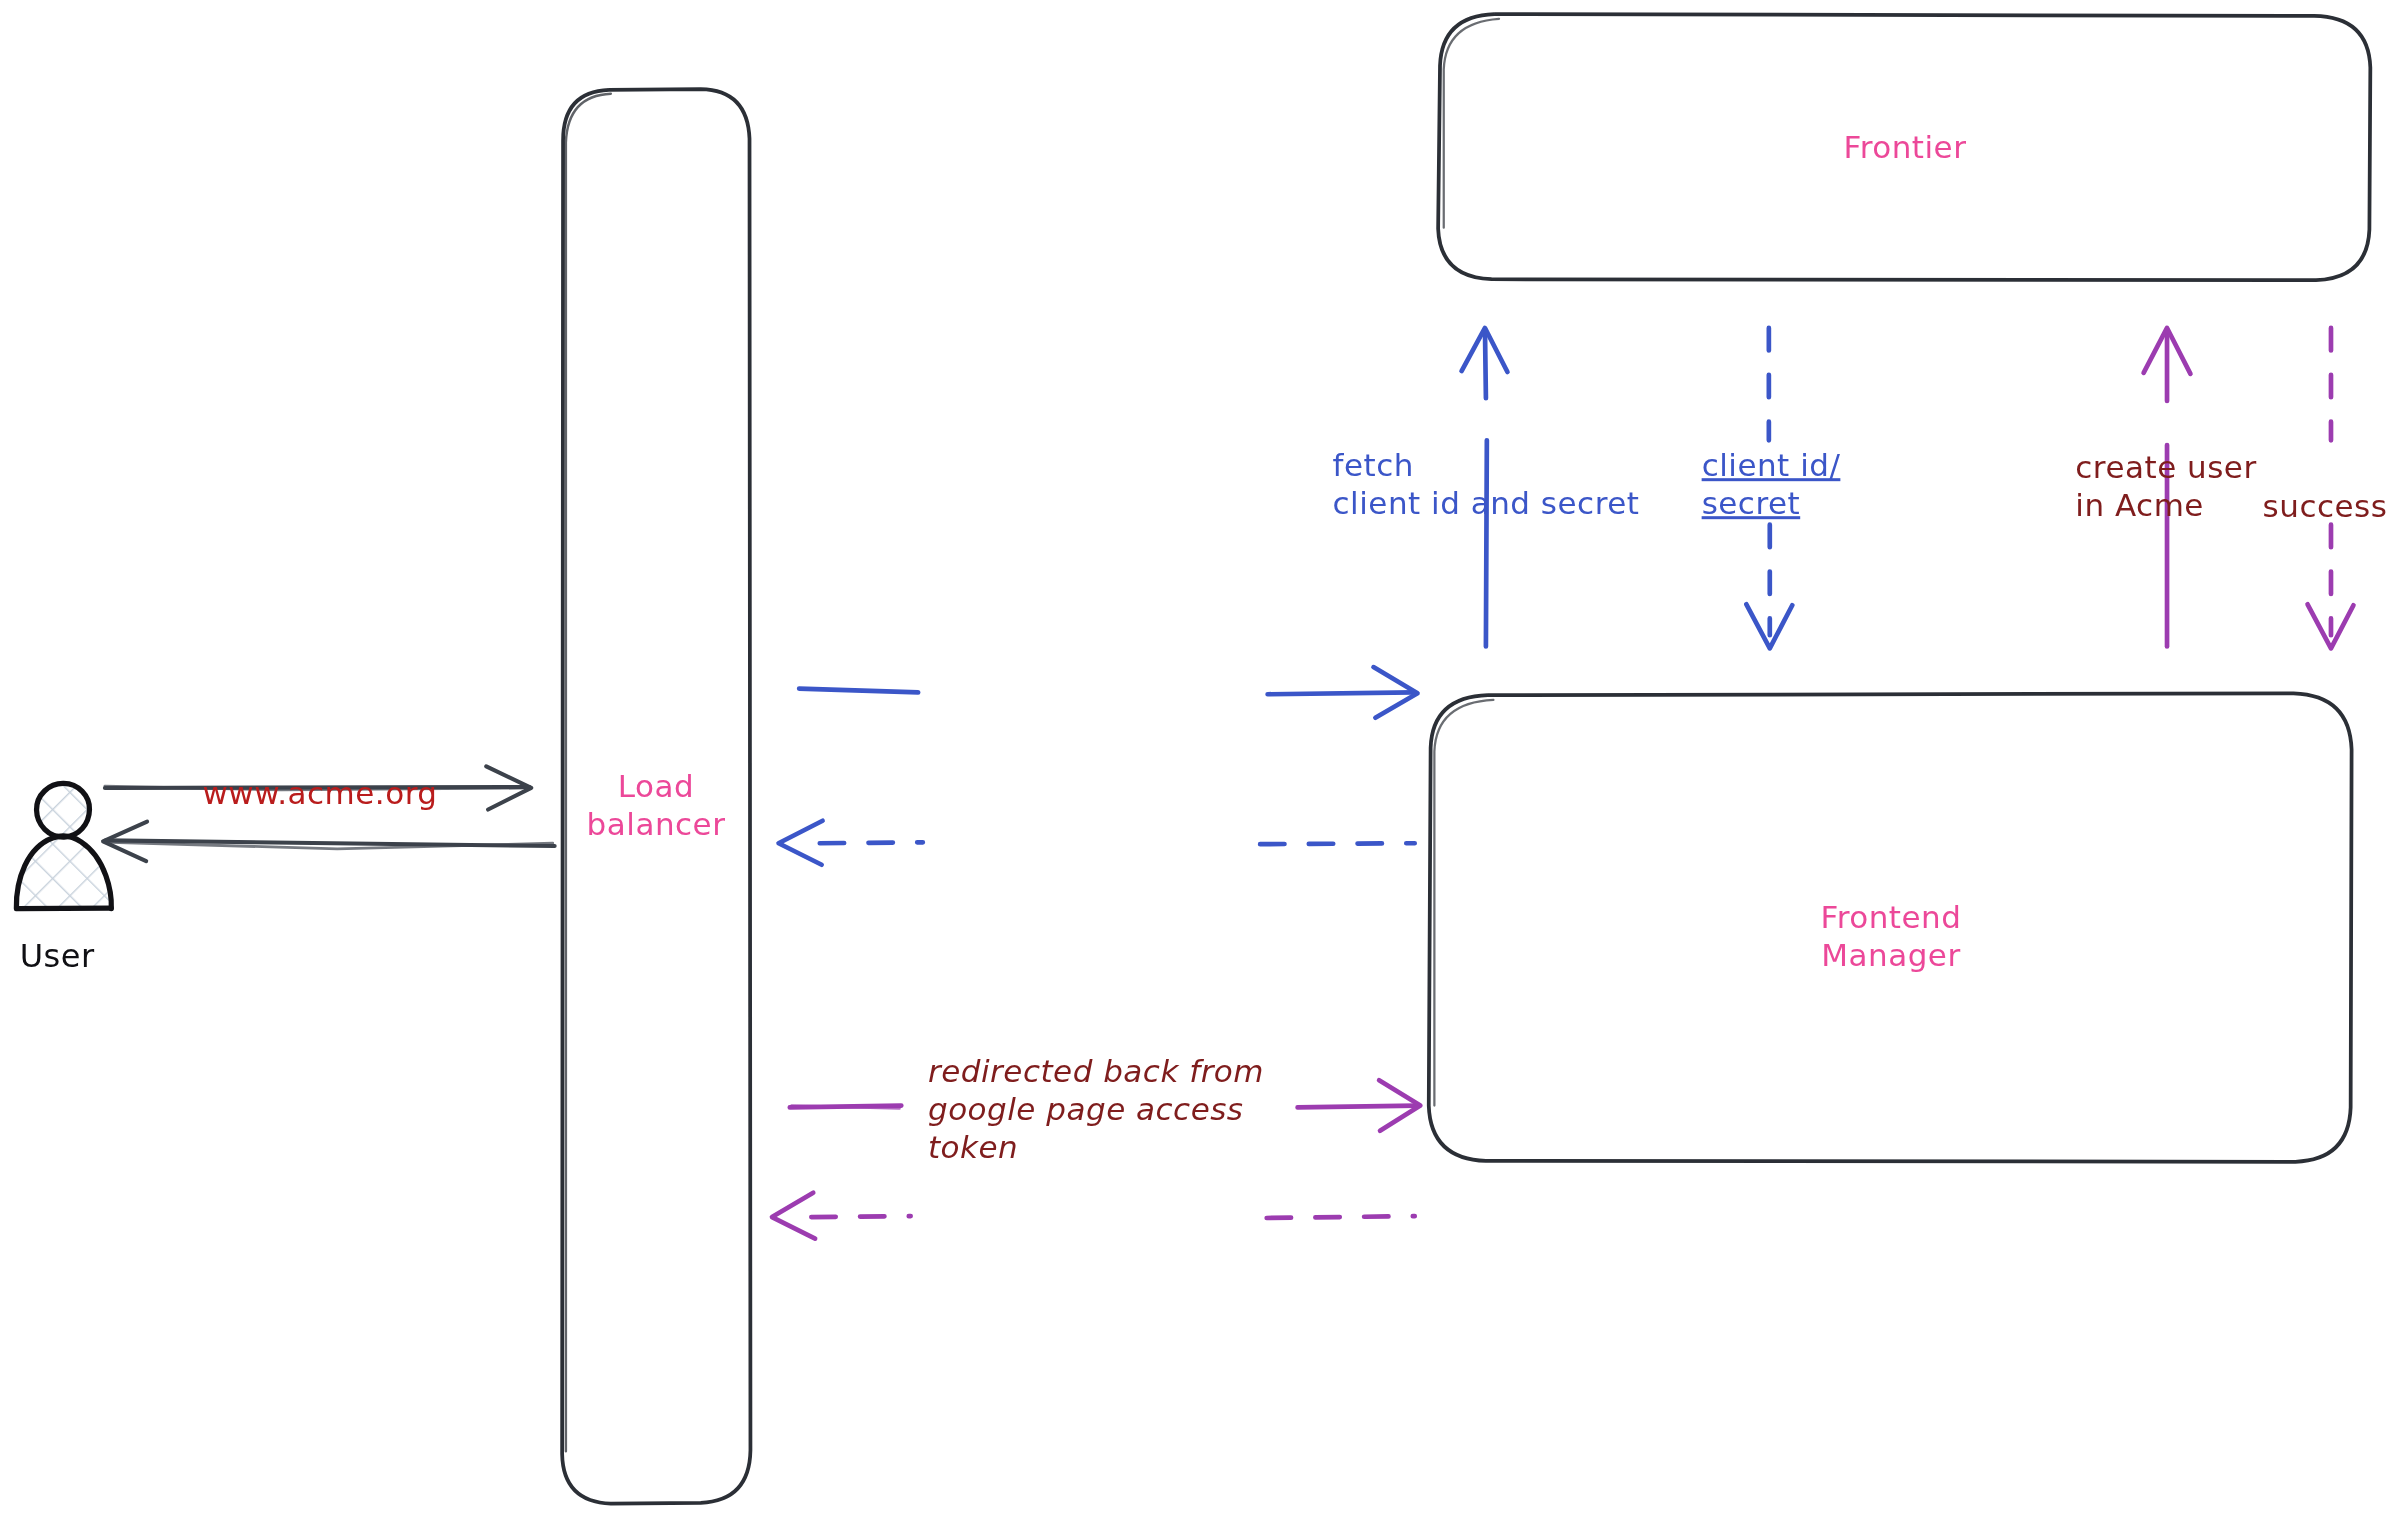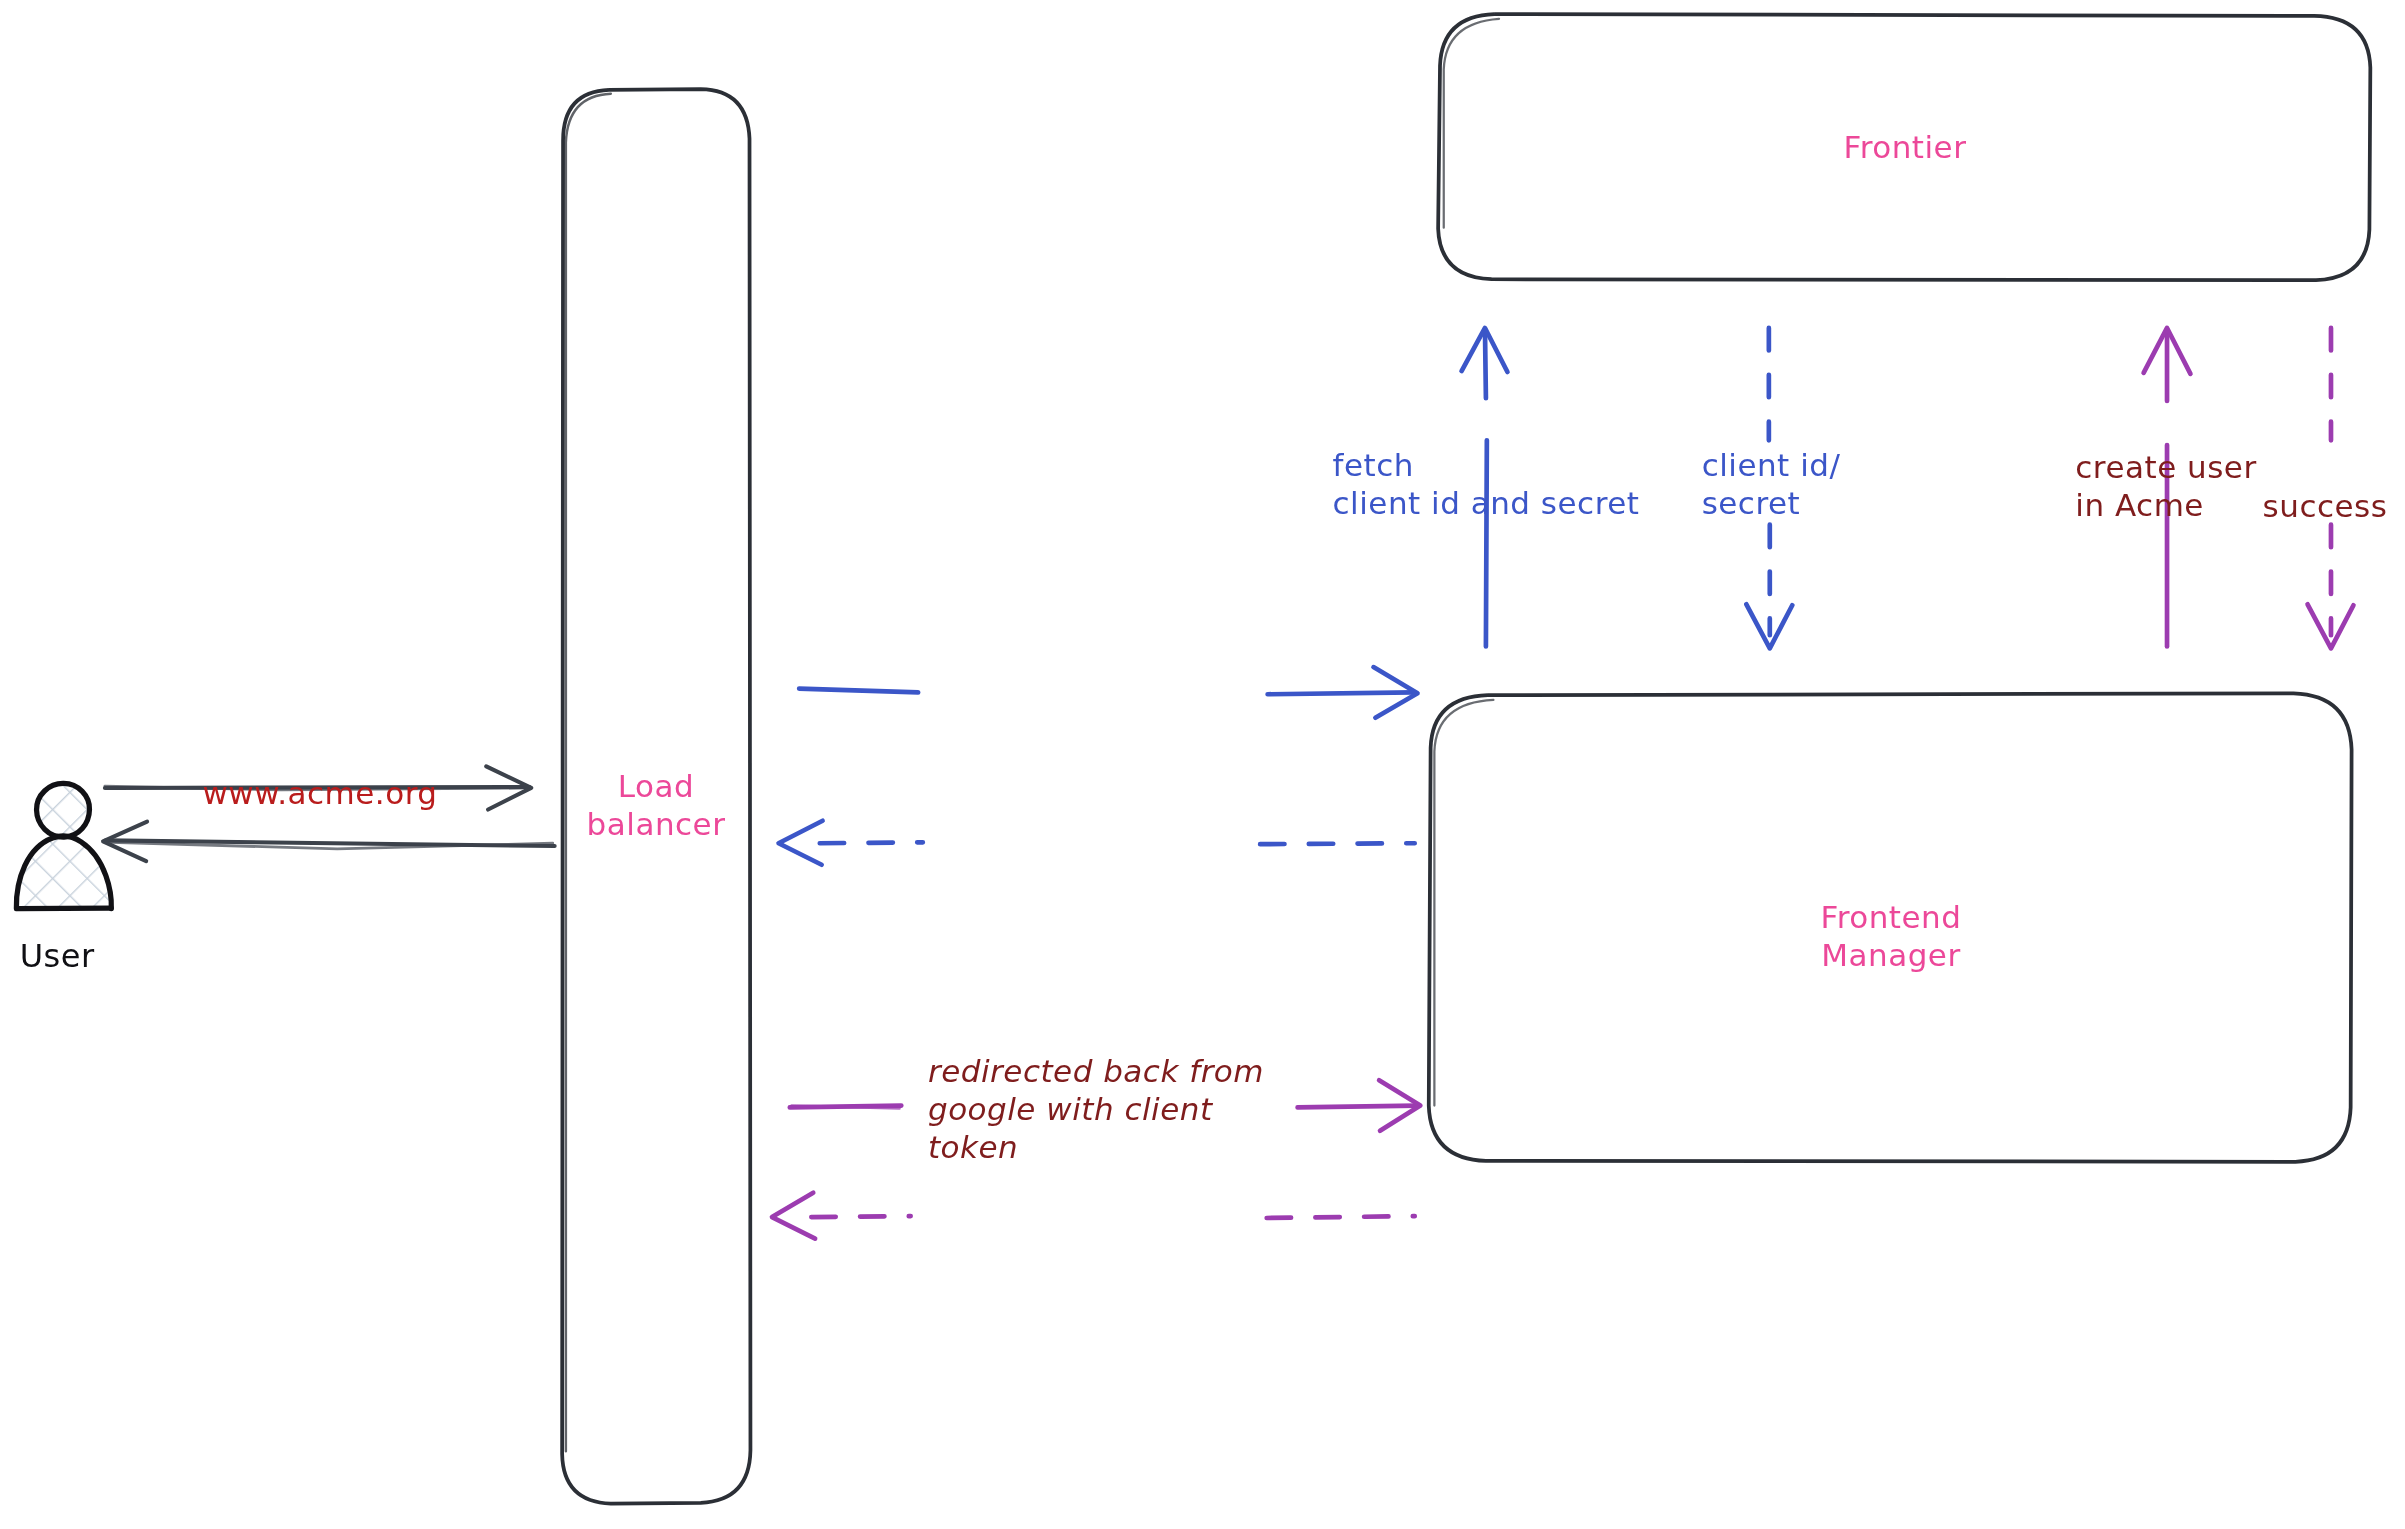--- a/index.html
+++ b/index.html
@@ -173,25 +173,25 @@
   <div class="label node-label" style="left:656px; top:806px;"><span>Load</span><br><span>balancer</span></div>
 
   <div class="label node-label" style="left:1905px; top:148px;">Frontier</div>
 
   <div class="label node-label" style="left:1891px; top:937px;"><span>Frontend</span><br><span>Manager</span></div>
 
   <div class="label edge-label-dark" style="left:320px; top:794px;">www.acme.org</div>
 
 
 
-  <div class="label edge-label-purple" style="left:1096px; top:1110px;font-style:italic;"><span>redirected back from</span><br><span>google with client</span><br><span>token</span></div>
+  <div class="label edge-label-purple" style="left:1096px; top:1110px;font-style:italic;"><span>redirected back from</span><br><span>google page access</span><br><span>token</span></div>
 
 
   <div class="label edge-label-blue" style="left:1486px; top:485px;"><span>fetch</span><br><span>client id and secret</span></div>
 
-  <div class="label edge-label-blue" style="left:1771px; top:485px;"><span>client id/</span><br><span>secret</span></div>
+  <div class="label edge-label-blue" style="left:1771px; top:485px;text-decoration:underline;"><span>client id/</span><br><span>secret</span></div>
 
   <div class="label edge-label-purple" style="left:2166px; top:487px;"><span>create user</span><br><span>in Acme</span></div>
 
   <div class="label edge-label-purple" style="left:2325px; top:507px;">success</div>
 
 </div>
 
 
 </body></html>

